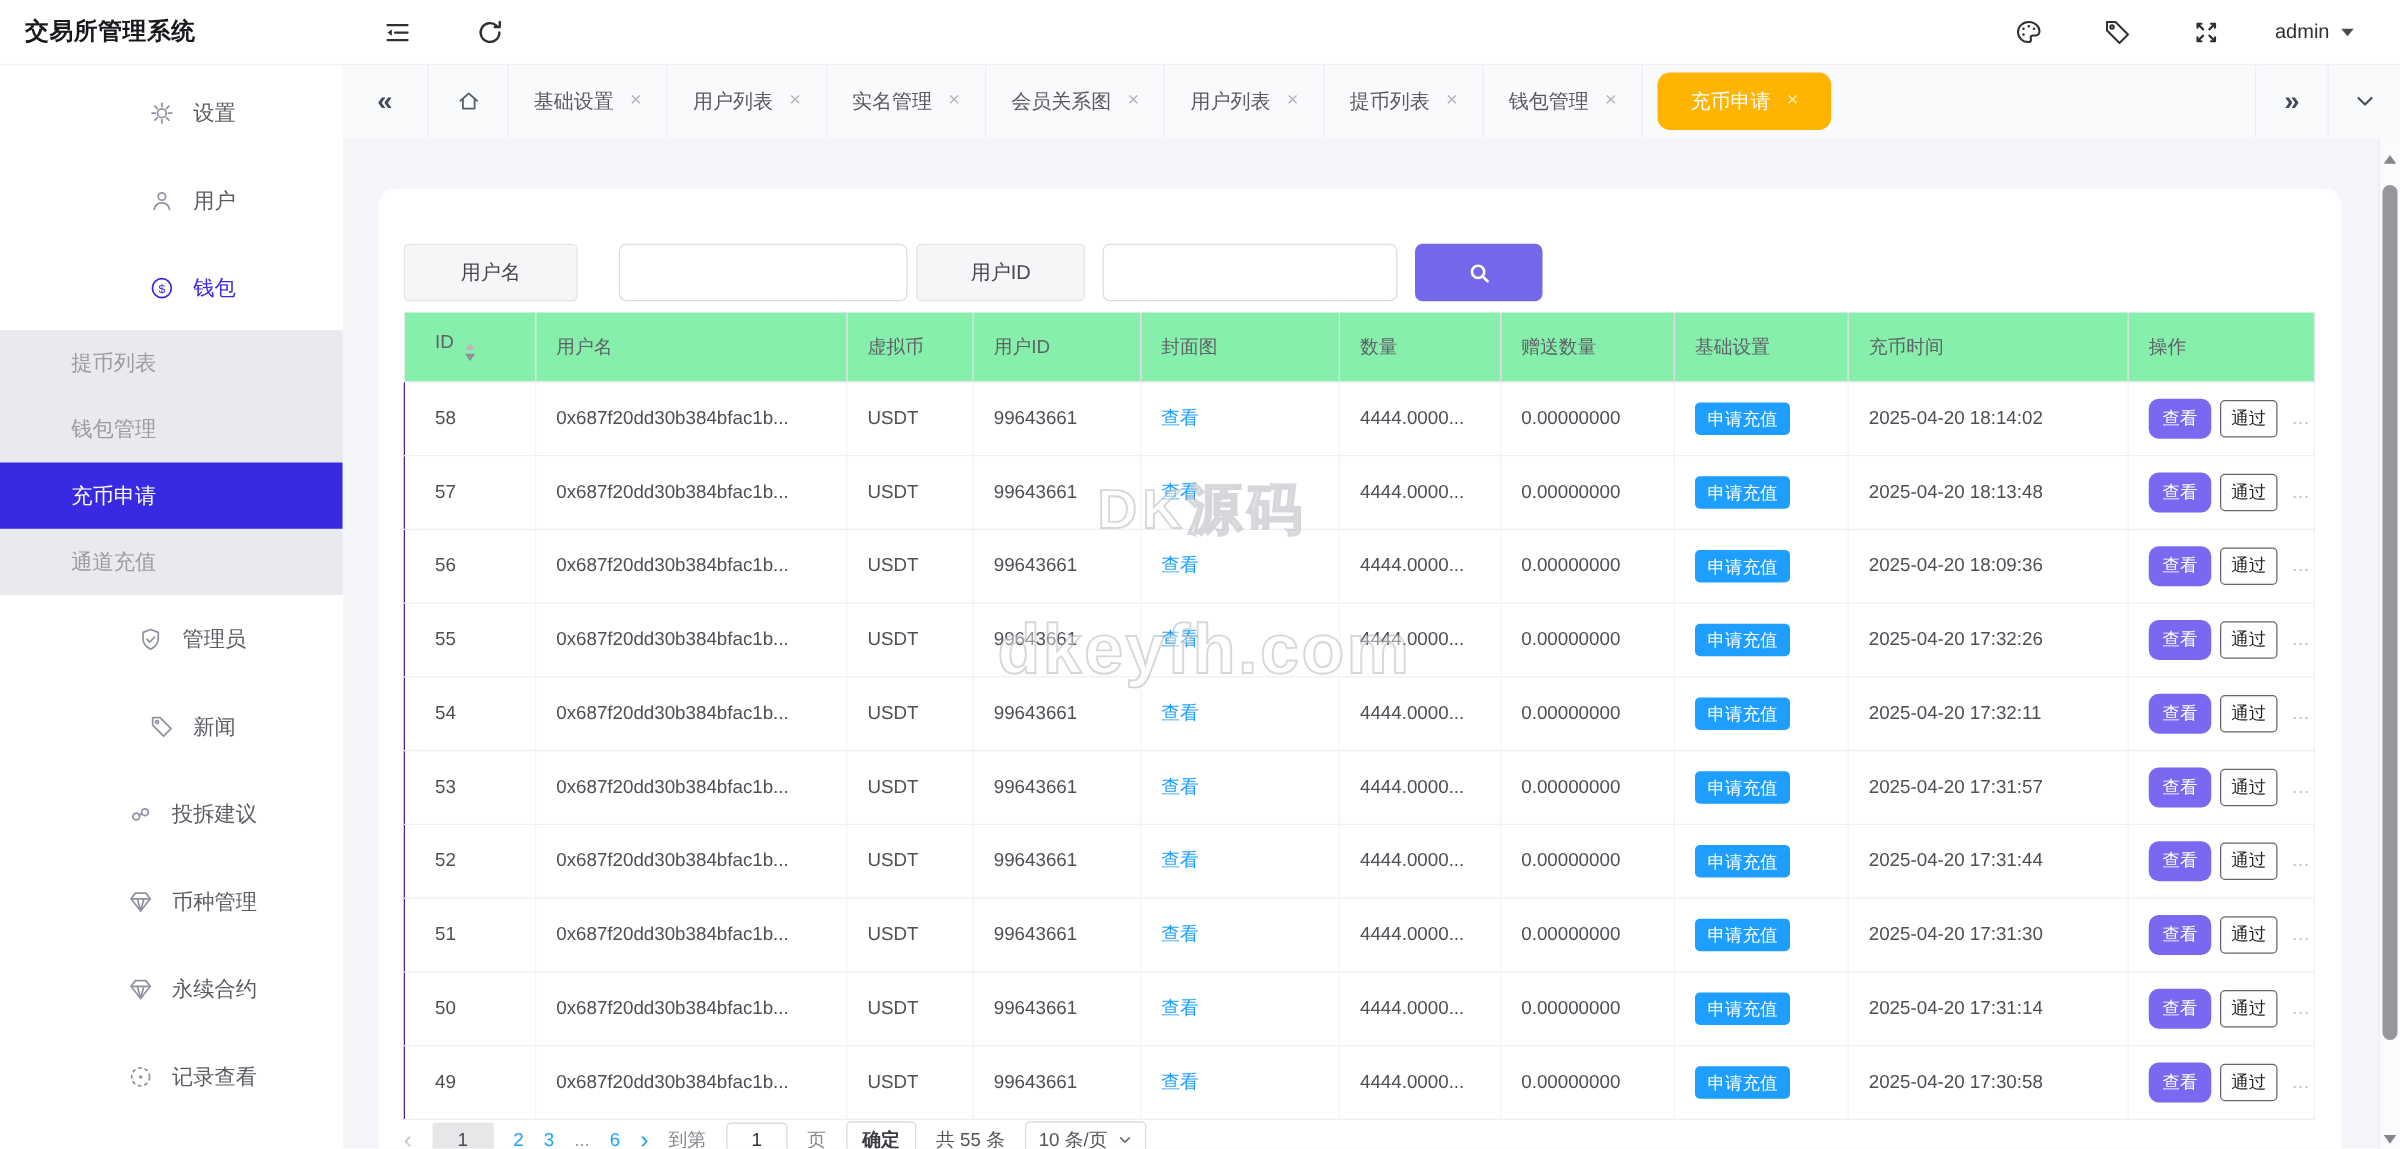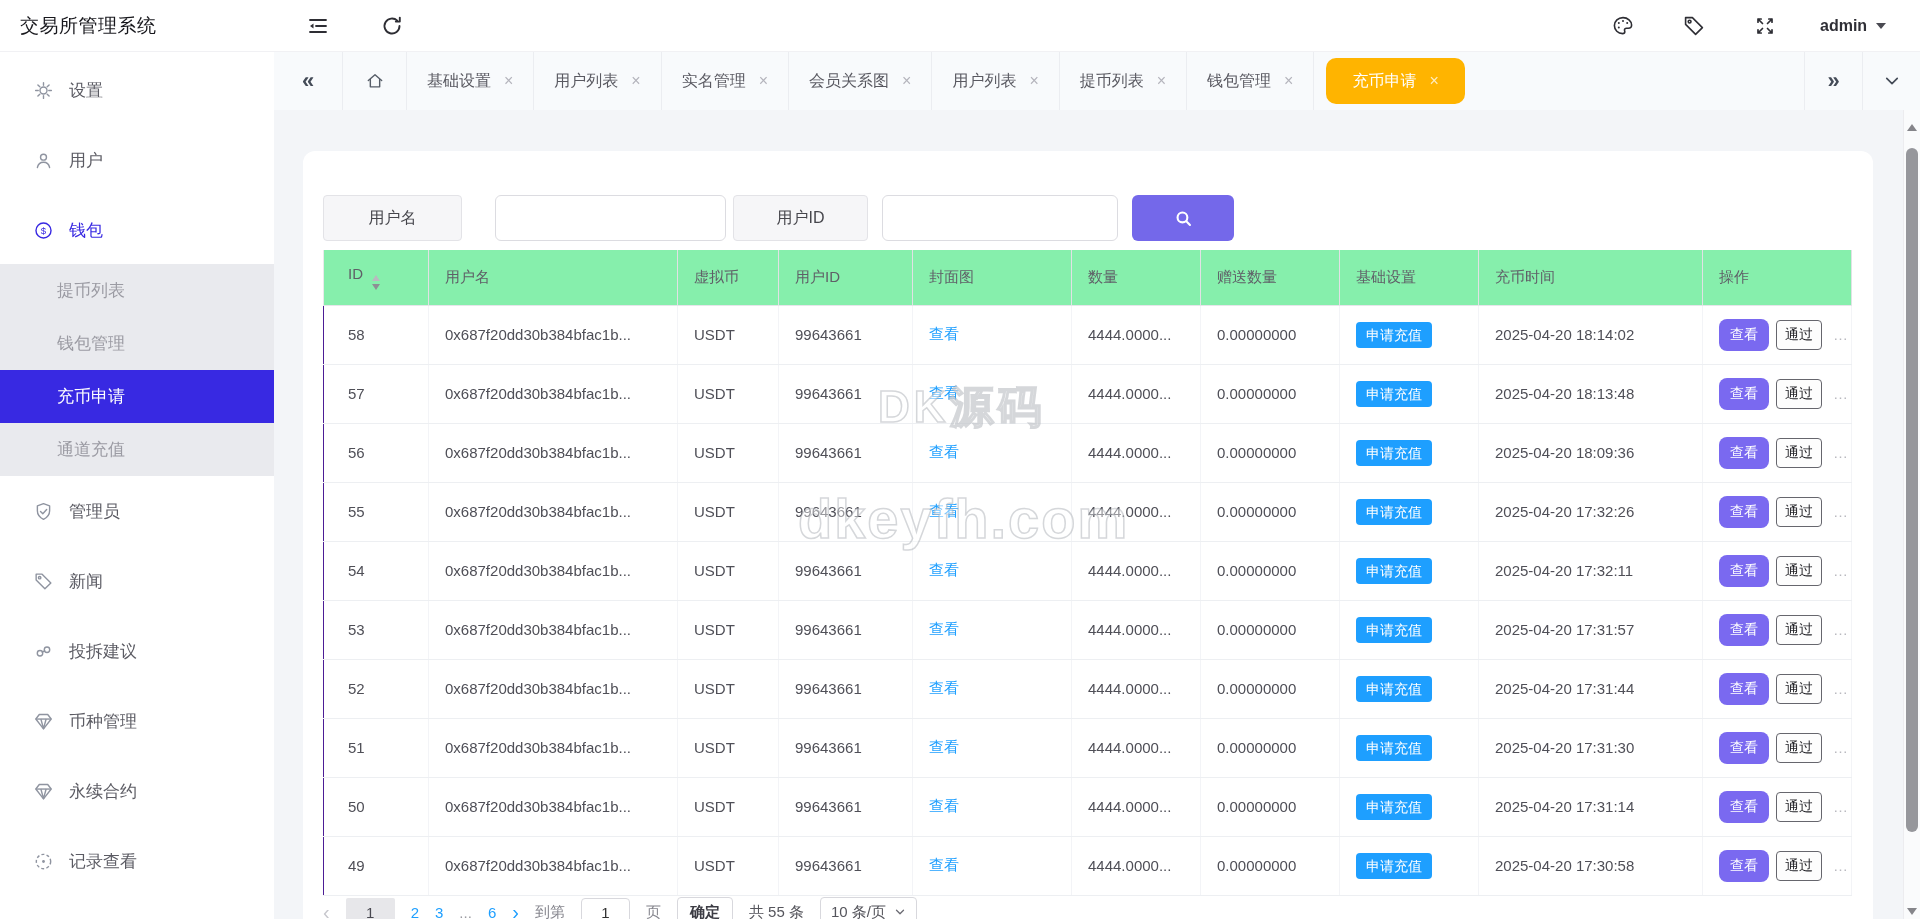--- a/index.html
+++ b/index.html
@@ -4,34 +4,34 @@
 <style>
   * { margin:0; padding:0; box-sizing:border-box; }
   html,body { width:1920px; height:919px; overflow:hidden;
     font-family:"Liberation Sans","DejaVu Sans",sans-serif; background:#fff; }
   .app { position:relative; width:1920px; height:919px; overflow:hidden; background:#fff; }
   svg { display:block; width:100%; height:100%; }
 
   
   .topbar { position:absolute; left:0; top:0; width:100%; height:52px; background:#fff;
     border-bottom:1px solid #f1f1f4; z-index:30; }
-  .brand { position:absolute; left:20px; top:0; line-height:52px; font-size:19px; font-weight:400;
+  .brand { position:absolute; left:20px; top:0; line-height:52px; font-size:19px; font-weight:700;
     color:#17171c; letter-spacing:.5px; }
   .top-icon { position:absolute; top:14px; width:24px; height:24px; color:#2e2e34; cursor:pointer; }
   .ti-menu{left:306px;} .ti-refresh{left:380px;}
   .ti-palette{left:1611px;} .ti-tag{left:1682px;} .ti-fs{left:1753px;}
   .admin { position:absolute; left:1820px; top:0; height:52px; display:flex; align-items:center; gap:9px; cursor:pointer; }
-  .admin-name { font-size:16px; color:#2f2f36;font-weight:bold; }
+  .admin-name { font-size:16px; color:#2f2f36; }
   .caret-down { width:0;height:0; border-left:5px solid transparent; border-right:5px solid transparent;
     border-top:6px solid #4a4a52; }
 
   
   .sidebar { position:absolute; left:0; top:52px; width:274px; bottom:0; background:#fff; z-index:25; }
   .side-item { display:flex; align-items:center; height:44px; padding-left:33px; gap:15px;
-    cursor:pointer; margin-top:26px; }
+    cursor:pointer; margin-top:26px;justify-content:center; }
   .sidebar > .side-item:first-child { margin-top:16px; }
   .side-sub { margin-top:12px; background:#e9eaee; }
   .side-sub + .side-item { margin-top:13px; }
   .side-icon { width:21px; height:21px; color:#8f94a0; flex:0 0 21px; }
   .side-label { font-size:17px; color:#5b5b63; }
   .side-item.accent .side-icon, .side-item.accent .side-label { color:var(--accent); }
   .sub-item { height:53px; line-height:53px; padding-left:57px; font-size:17px; color:#9b9ba3; cursor:pointer; }
   .sub-item.active { background:var(--accent); color:#fff; }
 
   

